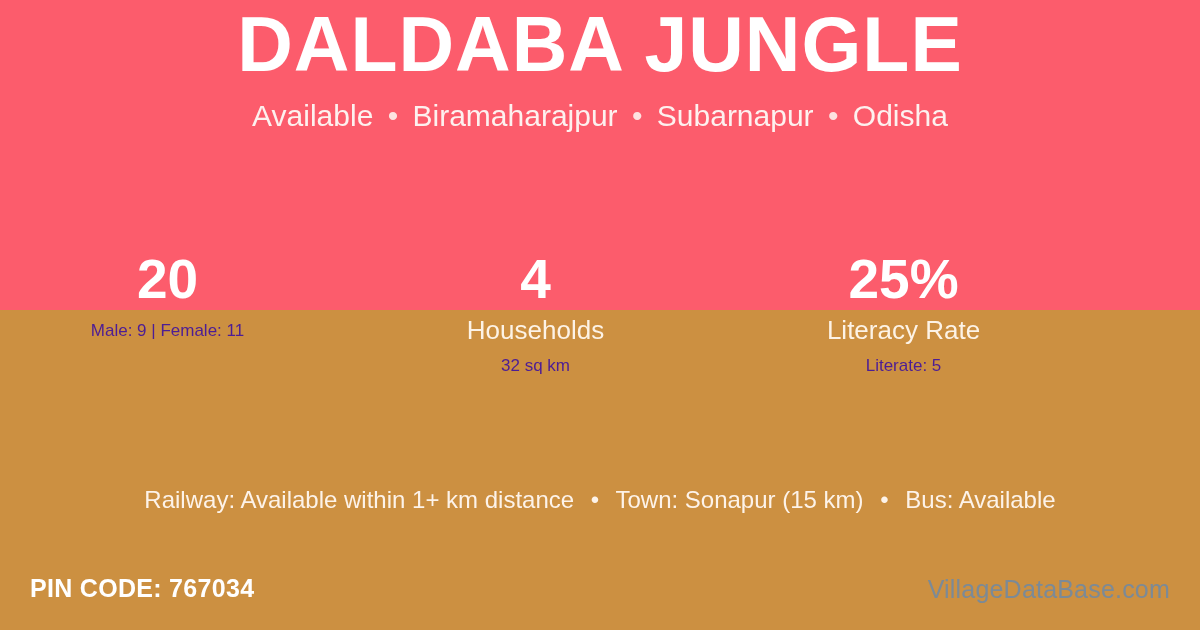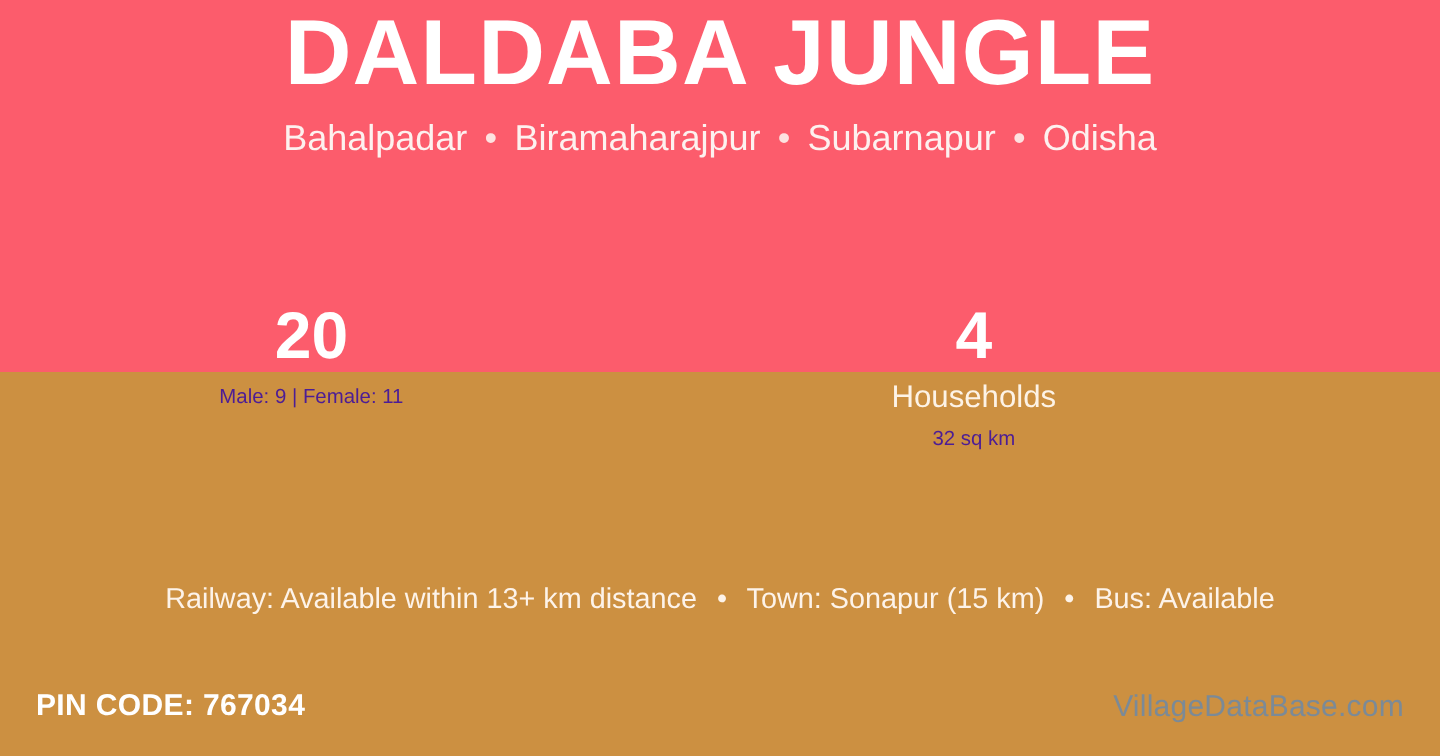--- a/index.html
+++ b/index.html
@@ -148,44 +148,49 @@
 </head>
 <body>
 
 <div class="card">
 
   <div class="band-top"></div>
 
   <div class="header">
     <h1 class="title">DALDABA JUNGLE</h1>
     <div class="subtitle">
-      <span>Bahalpadar</span>
+      <span>Available</span>
       <span class="sep">•</span>
       <span>Biramaharajpur</span>
       <span class="sep">•</span>
       <span>Subarnapur</span>
       <span class="sep">•</span>
       <span>Odisha</span>
     </div>
   </div>
 
   <div class="stats">
     <div class="stat">
       <div class="stat-value">20</div>
       <div class="stat-sub">Male: 9 | Female: 11</div>
     </div>
     <div class="stat">
       <div class="stat-value">4</div>
       <div class="stat-label">Households</div>
       <div class="stat-sub">32 sq km</div>
     </div>
+    <div class="stat">
+      <div class="stat-value">25%</div>
+      <div class="stat-label">Literacy Rate</div>
+      <div class="stat-sub">Literate: 5</div>
+    </div>
   </div>
 
   <div class="info-line">
-    <span>Railway: Available within 13+ km distance</span>
+    <span>Railway: Available within 1+ km distance</span>
     <span class="sep">•</span>
     <span>Town: Sonapur (15 km)</span>
     <span class="sep">•</span>
     <span>Bus: Available</span>
   </div>
 
   <div class="footer">
     <div class="pin-code">PIN CODE: 767034</div>
     <div class="brand">VillageDataBase.com</div>
   </div>

